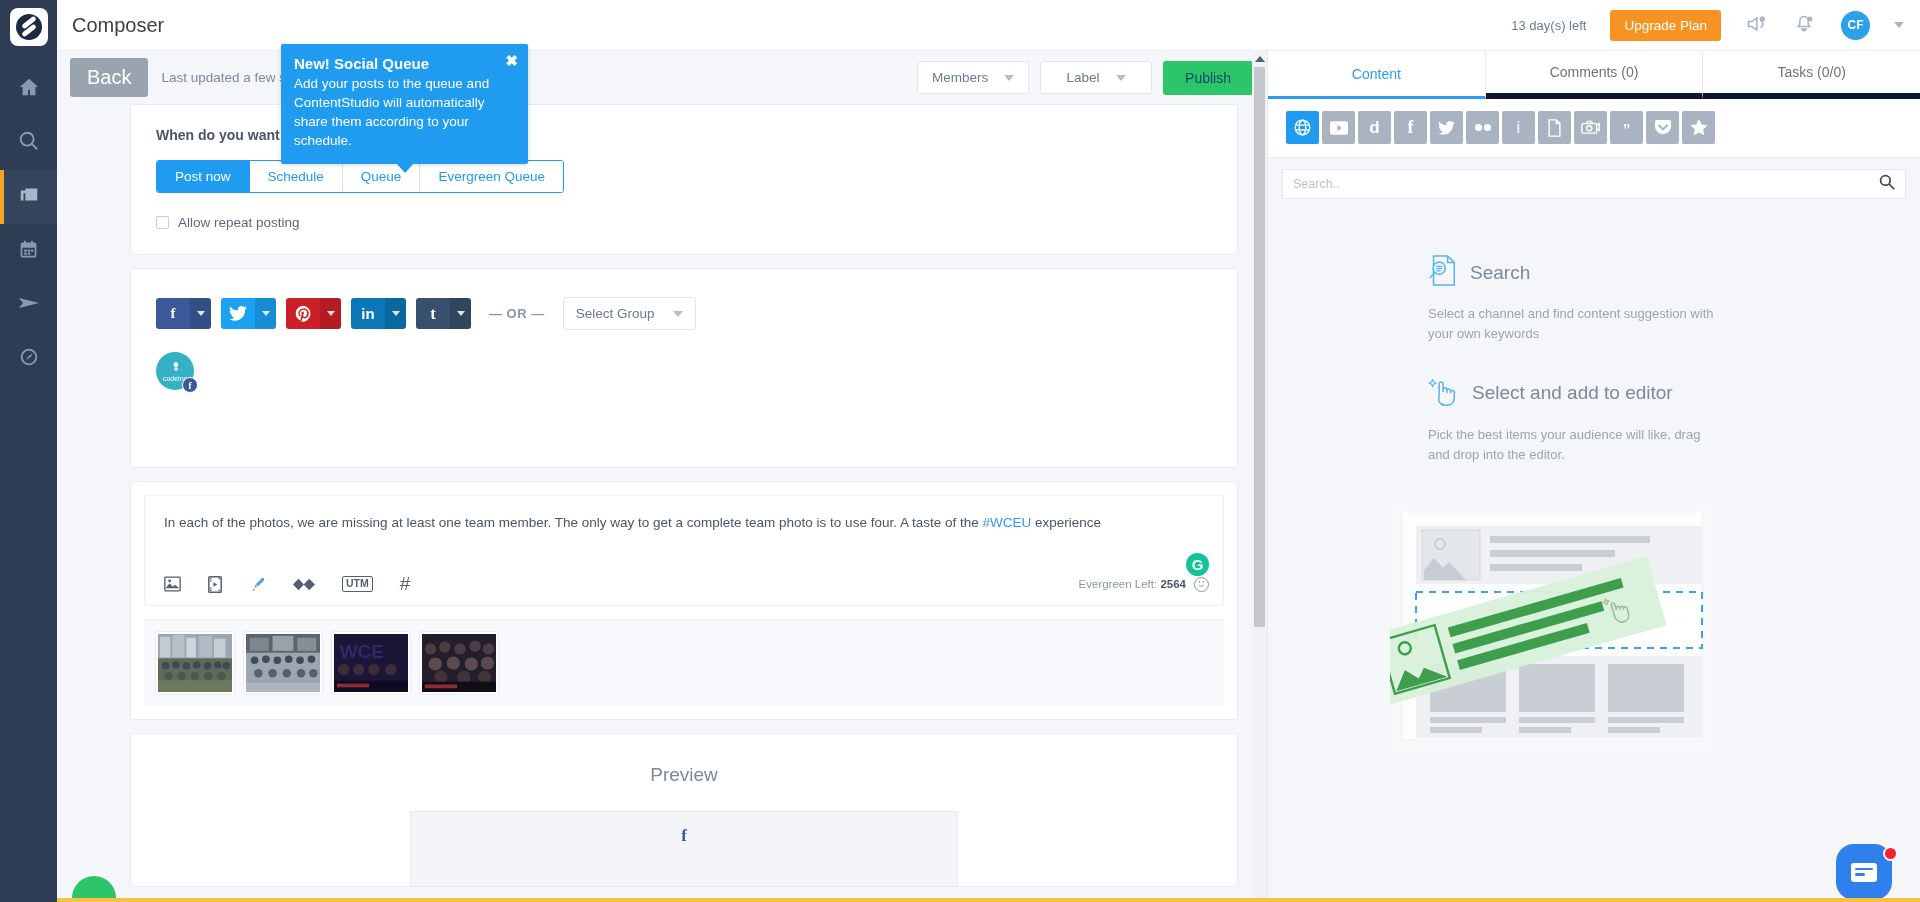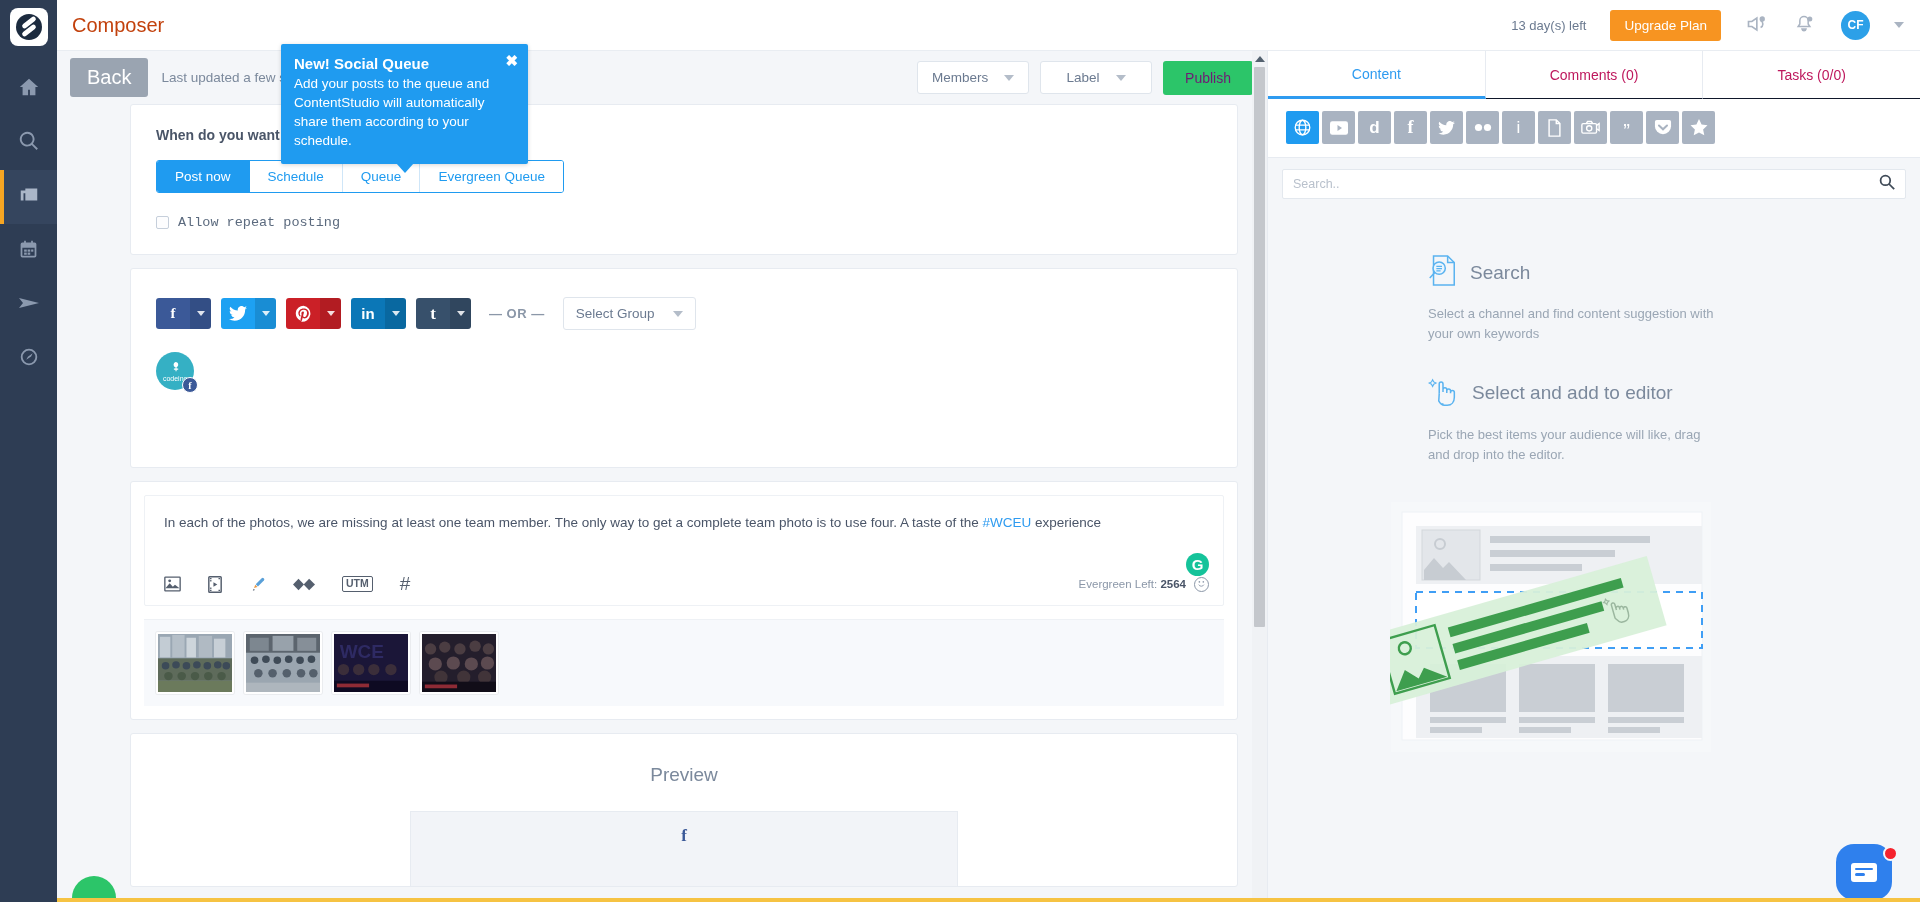--- a/index.html
+++ b/index.html
@@ -58,21 +58,21 @@
   #topbar {
     position: absolute; left: 57px; top: 0;
     width: 1863px; height: 51px;
     background: #ffffff;
     border-bottom: 1px solid #e9edf2;
     display: flex; align-items: center;
     z-index: 30;
   }
   #page-title {
     margin-left: 15px;
-    font-size: 20px; color: #c2410c; font-weight: 400; text-align: center;
+    font-size: 20px; color: #404040; font-weight: 400; text-align: center;
   }
   #topbar-right {
     margin-left: auto; margin-right: 16px;
     display: flex; align-items: center; gap: 24px;
   }
   #days-left { font-size: 13px; color: #6b7a90; }
   #upgrade-plan {
     background: #f79421; color: #fff;
     border: none; border-radius: 3px;
     padding: 8px 14px; font-size: 13.5px; cursor: pointer;
@@ -122,21 +122,21 @@
     display: flex; align-items: center; gap: 16px; cursor: pointer;
     min-width: 112px; justify-content: center;
     font-family: "Liberation Sans", sans-serif;
   }
   .dd-caret {
     width: 0; height: 0;
     border-left: 5px solid transparent; border-right: 5px solid transparent;
     border-top: 6px solid #b4bdc9;
   }
   #publish-button {
-    background: #2cc569; color: #701a75; border: none; border-radius: 3px;
+    background: #2cc569; color: #0c4a6e; border: none; border-radius: 3px;
     padding: 9px 22px; font-size: 14px; cursor: pointer;
     font-family: "Liberation Sans", sans-serif;
   }
 
   .card {
     background: #fff;
     border: 1px solid #e7ebf1;
     border-radius: 3px;
     margin: 0 28px 13px 73px;
   }
@@ -156,21 +156,21 @@
     border-right: 1px solid #cfe6f8;
     white-space: nowrap;
   }
   .tg-item:last-child { border-right: none; }
   .tg-item.active { background: #1f9bf0; color: #fff; border-right-color: #1f9bf0; }
   #repeat-row { margin-top: 22px; display: flex; align-items: center; gap: 9px; }
   #repeat-checkbox {
     width: 13px; height: 13px; border: 1px solid #c6cfdb; border-radius: 2px;
     background: #fdfdfe; cursor: pointer;
   }
-  #repeat-label { font-size: 13.5px; color: #5b6a7e; font-family: Liberation Mono, monospace; }
+  #repeat-label { font-size: 13.5px; color: #5b6a7e; }
 
   
   #card-accounts { padding: 28px 25px 30px 25px; min-height: 200px; }
   #accounts-row { display: flex; align-items: center; gap: 10px; }
   .net-btn {
     display: flex; align-items: center; border-radius: 3px;
     overflow: hidden; cursor: pointer; height: 31px;
   }
   .net-main {
     width: 34px; height: 31px;
@@ -298,22 +298,22 @@
   
   #right-panel {
     position: absolute; left: 1267px; top: 51px;
     width: 653px; height: 851px;
     background: #f4f6f9;
     border-left: 1px solid #e7ebf1;
   }
   #rp-tabs { display: flex; height: 48px; background: #f4f6f9; }
   .rp-tab {
     flex: 1; display: flex; align-items: center; justify-content: center;
-    font-size: 14px; color: #be185d; cursor: pointer;
-    background: #fff; border-bottom: 1px solid #0f172a;
+    font-size: 14px; color: #737373; cursor: pointer;
+    background: #fff; border-bottom: 6px solid #0f172a;
     border-right: 1px solid #e7ebf1;
   }
   .rp-tab:last-child { border-right: none; }
   .rp-tab.active { color: #2e9bf0; border-bottom: 3px solid #2e9bf0; }
   #rp-sources {
     display: flex; gap: 3px; padding: 12px 18px 13px 18px;
     background: #fff; border-bottom: 1px solid #e7ebf1;
   }
   .src-icon {
     width: 33px; height: 33px; border-radius: 2px;

